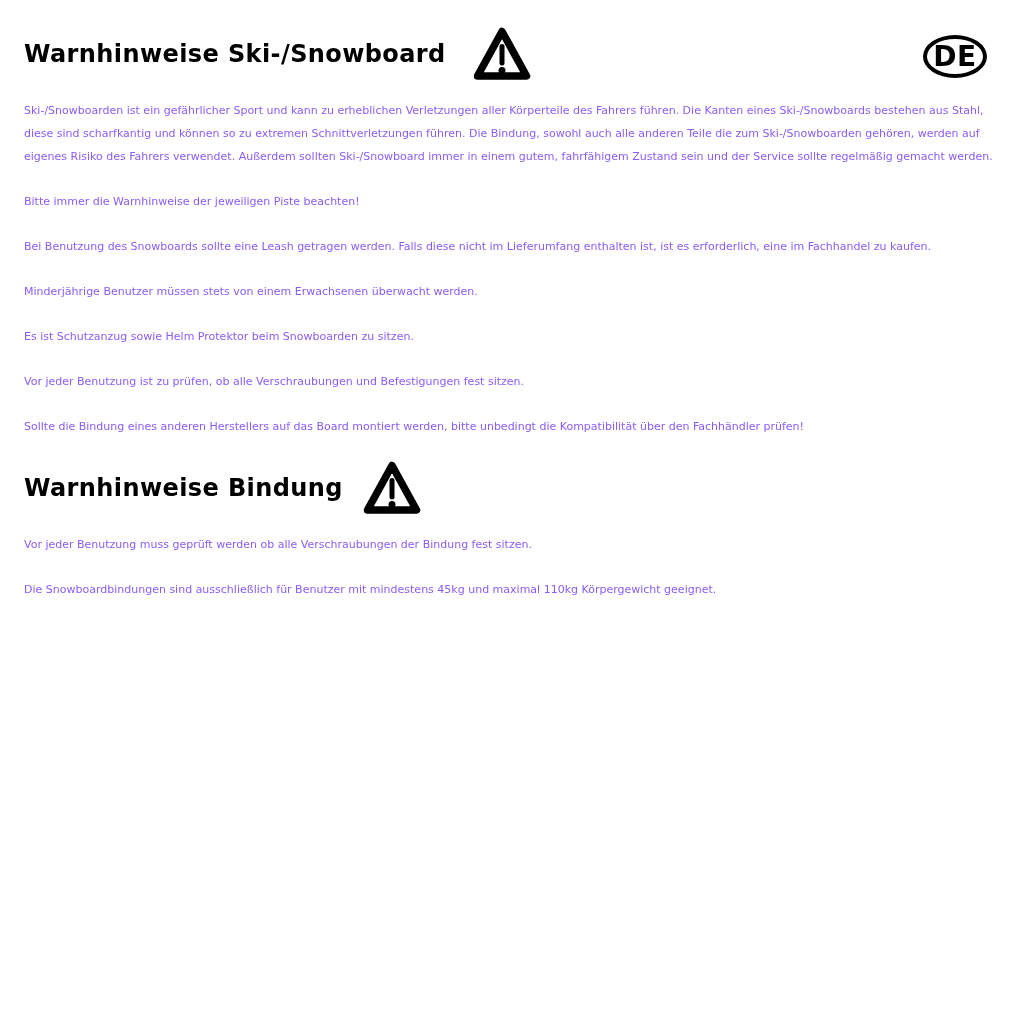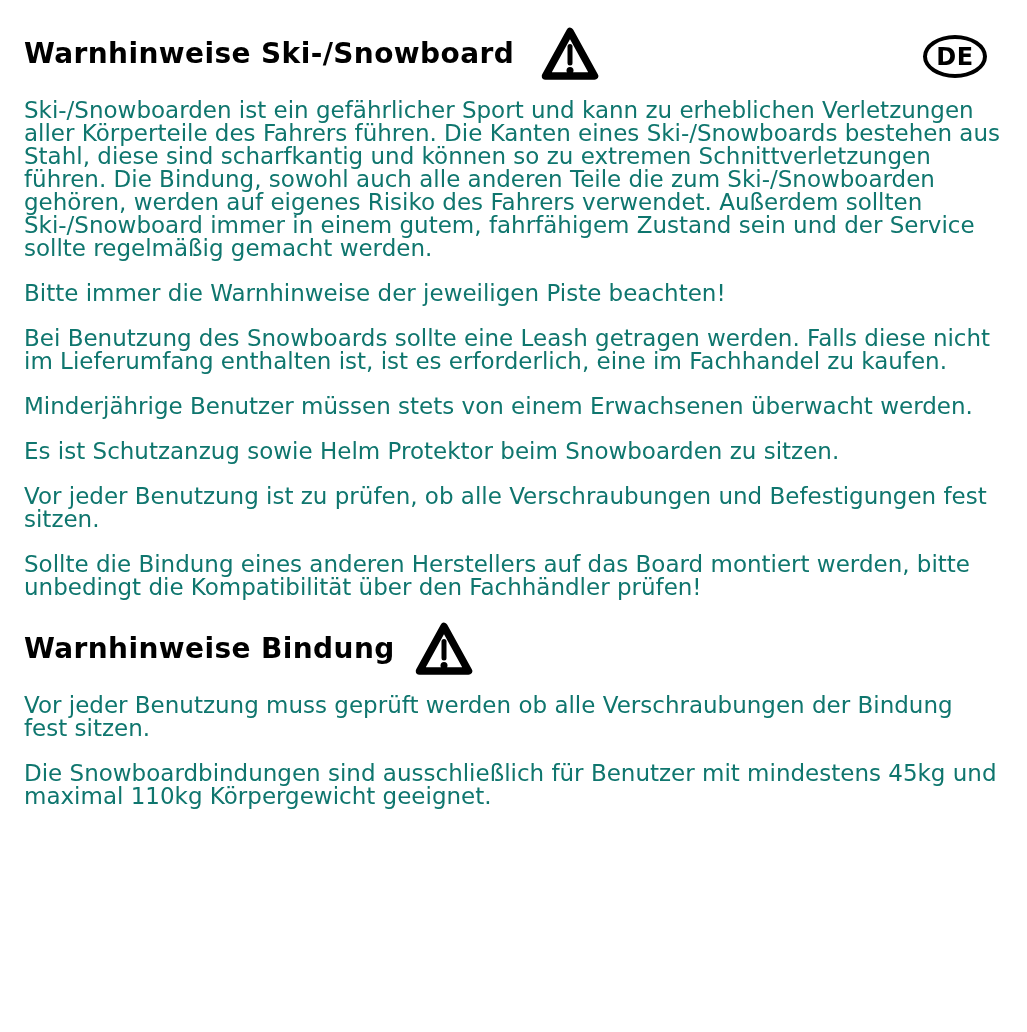--- a/index.html
+++ b/index.html
@@ -28,48 +28,48 @@
     top: 35px;
     right: 40px;
     box-sizing: border-box;
     width: 64px;
     height: 43px;
     border: 4px solid #000000;
     border-radius: 50%;
     display: flex;
     align-items: center;
     justify-content: center;
-    font-size: 24px;
+    font-size: 28px;
     font-weight: bold;
     letter-spacing: 0.5px;
     color: #000000;
   }
   .section-header {
     display: flex;
     align-items: center;
     height: 57px;
   }
   .section-header h1 {
     margin: 0;
-    font-size: 28px;
+    font-size: 24px;
     line-height: 24px;
     font-weight: bold;
     letter-spacing: 0.4px;
     color: #000000;
     white-space: nowrap;
   }
   .warn-icon { display: inline-flex; margin-left: 27px; }
   .warn-icon svg { display: block; }
   .section-body p {
     margin: 22px 0 0 0;
     max-width: 982px;
-    font-size: 23px;
+    font-size: 11px;
     line-height: 23px;
     white-space: pre-wrap;
-    color: #0f766e;
+    color: #8b5cf6;
   }
   .section-body p:first-child { margin-top: 17px; }
   .section + .section { margin-top: 21px; }
 </style>
 </head>
 <body>
 
 <div class="page">
 
   <div class="lang-badge">DE</div>

